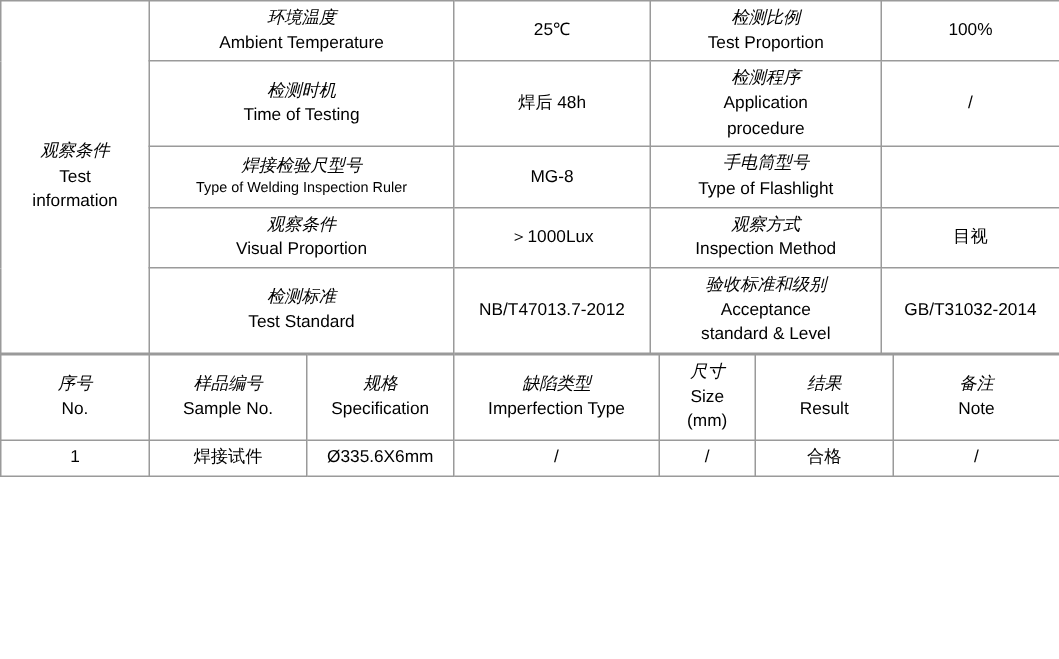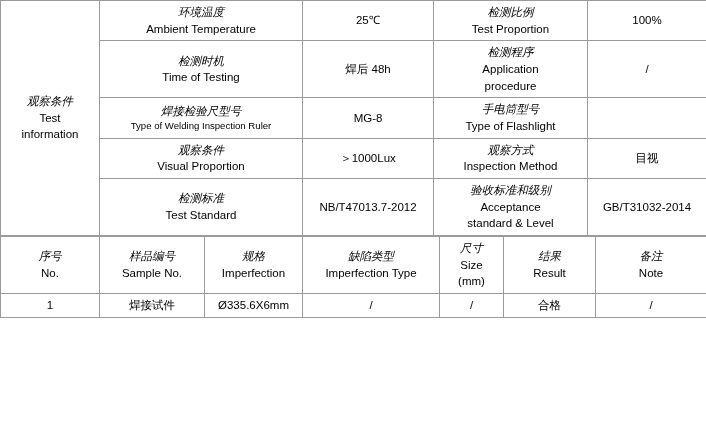--- a/index.html
+++ b/index.html
@@ -159,21 +159,21 @@
         <td class="pad-v">
           <span class="cn">序号</span>
           <span class="en">No.</span>
         </td>
         <td>
           <span class="cn">样品编号</span>
           <span class="en">Sample No.</span>
         </td>
         <td>
           <span class="cn">规格</span>
-          <span class="en">Imperfection</span>
+          <span class="en">Specification</span>
         </td>
         <td>
           <span class="cn">缺陷类型</span>
           <span class="en">Imperfection Type</span>
         </td>
         <td style="text-align:center;">
           <span class="cn">尺寸</span>
           <span class="en">Size</span>
           <span class="en">(mm)</span>
         </td>

